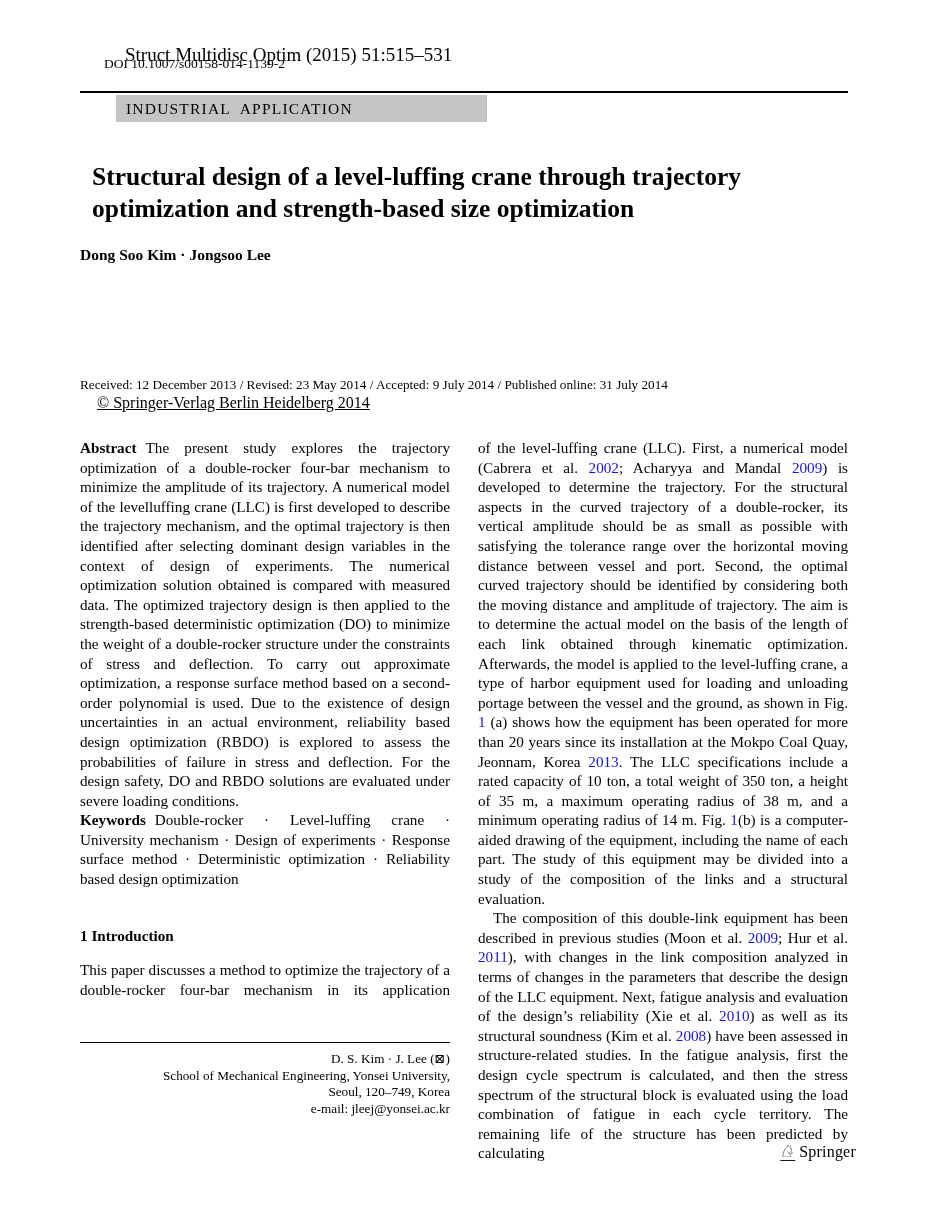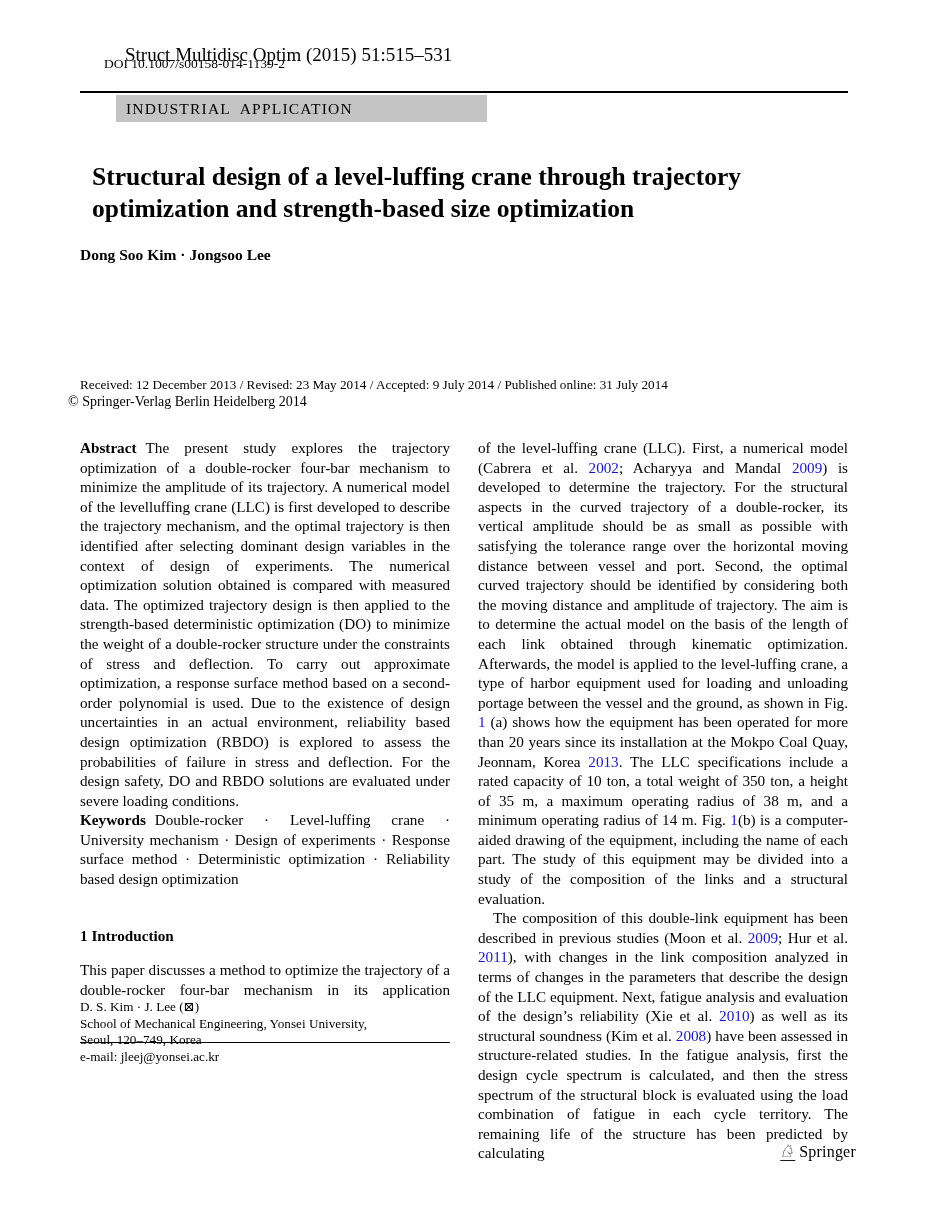--- a/index.html
+++ b/index.html
@@ -32,40 +32,40 @@
 
   
   .article-title {
     left: 92px; top: 161px; width: 770px;
     font-size: 25.5px; font-weight: bold; line-height: 31.5px;
   }
   .authors { left: 80px; top: 246px; font-size: 15.5px; font-weight: bold; }
 
   
   .history   { left: 80px; top: 377px; font-size: 13.2px; }
-  .copyright { left: 68px; top: 394px; font-size: 14px; }
+  .copyright { left: 97px; top: 394px; font-size: 16px; text-decoration: underline; }
 
   
   .col { width: 370px; font-size: 15.2px; line-height: 19.6px; text-align: justify; hyphens: auto; }
   .col-left  { left: 80px;  top: 438px; }
   .col-right { left: 478px; top: 438px; }
 
   .runin { font-weight: bold; margin-right: 9px; }
   .keywords-para { margin-top: 18px; text-align: left; }
   .section-heading { margin-top: 37px; font-size: 15.2px; font-weight: bold; }
   .intro-para { margin-top: 17px; text-align: justify; text-align-last: justify; }
   .flow-para { margin: 0; text-align: justify; }
   .flow-para.cont-last { text-align-last: justify; }
   .flow-para.indented { text-indent: 15px; }
 
   .cite { color: var(--link-blue, #1414e0); }
 
   
   .footnote-rule { left: 80px; top: 1042px; width: 370px; height: 1px; background: #000; }
-  .footnote { left: 80px; top: 999px; width: 370px; font-size: 13.2px; line-height: 16.5px; }
+  .footnote { left: 80px; top: 1051px; width: 370px; font-size: 13.2px; line-height: 16.5px; text-align: right; }
 
   
   .springer-logo {
     left: 780px; top: 1143px;
     display: flex; align-items: center; gap: 4px;
   }
   .knight-glyph {
     font-family: "DejaVu Sans", sans-serif;
     font-size: 17px; line-height: 17px;
     border-bottom: 1.5px solid #1a1a1a;

